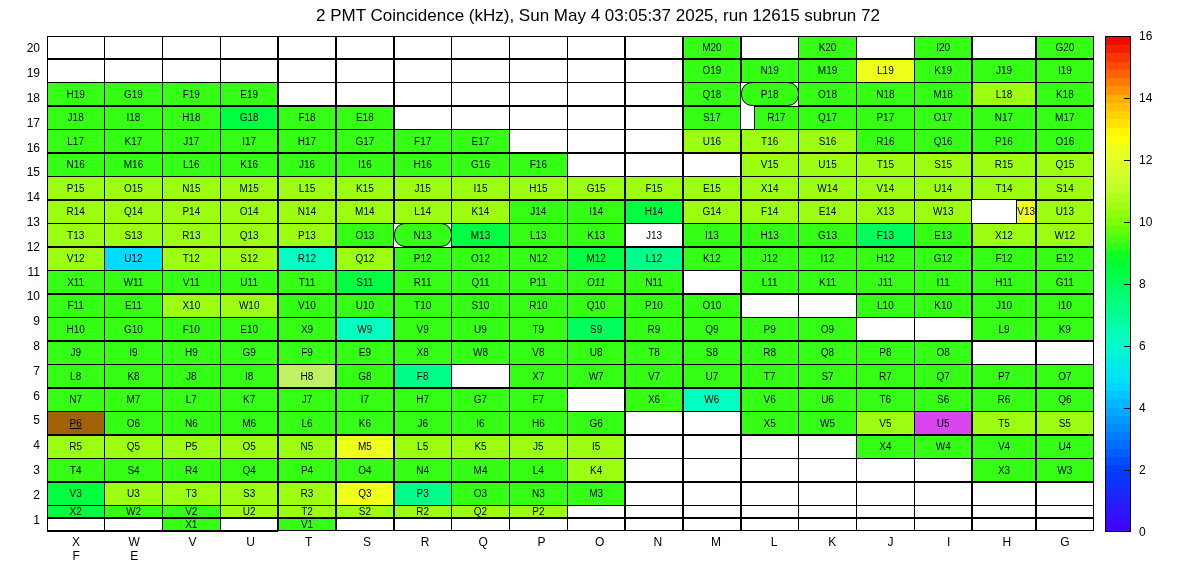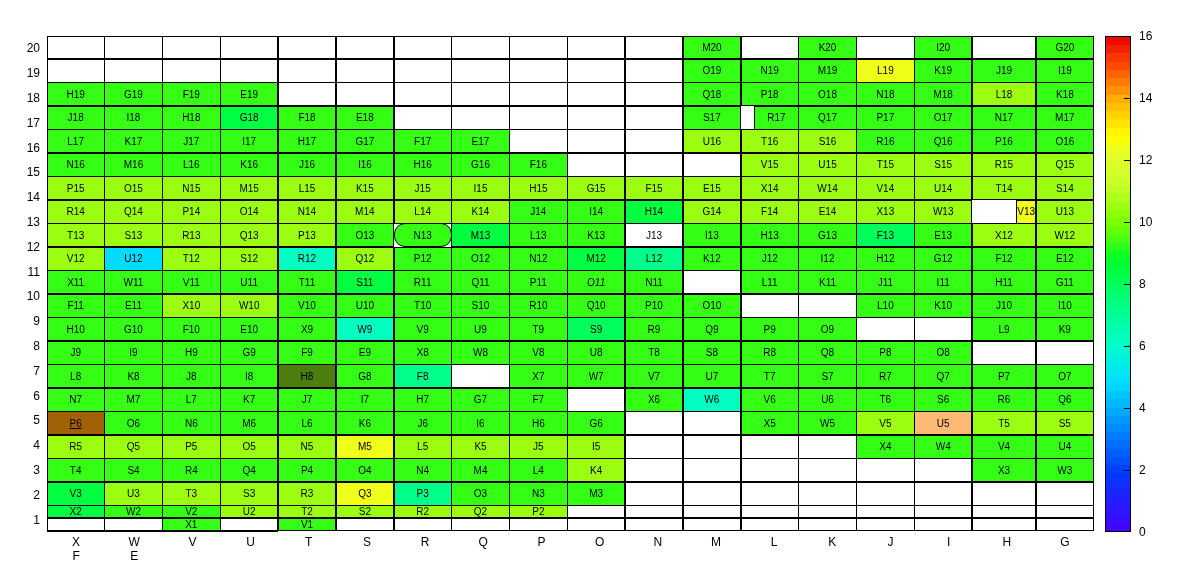--- a/index.html
+++ b/index.html
@@ -66,20 +66,21 @@
   }
   #cbticks .tm{
     position:absolute;left:0;width:7px;height:1px;background:#000;
   }
 </style>
 </head>
 <body>
 
 <div id="root">
 
+  <div class="title">2 PMT Coincidence (kHz), Sun May  4 03:05:37 2025, run 12615 subrun 72</div>
 
   <div class="ylabels">
       <div>20</div>
       <div>19</div>
       <div>18</div>
       <div>17</div>
       <div>16</div>
       <div>15</div>
       <div>14</div>
       <div>13</div>
@@ -140,21 +141,21 @@
         <div class="cell" style="background: rgb(54, 255, 22);">F19</div>
         <div class="cell" style="background: rgb(54, 255, 22);">E19</div>
         <div class="cell empty"></div>
         <div class="cell empty"></div>
         <div class="cell empty"></div>
         <div class="cell empty"></div>
         <div class="cell empty"></div>
         <div class="cell empty"></div>
         <div class="cell empty"></div>
         <div class="cell" style="background: rgb(54, 255, 22);">Q18</div>
-        <div class="cell" style="background: rgb(54, 255, 22);">P18</div>
+        <div class="cell" style="background: rgb(54, 255, 22); border-radius: 11px;">P18</div>
         <div class="cell" style="background: rgb(54, 255, 22);">O18</div>
         <div class="cell" style="background: rgb(54, 255, 22);">N18</div>
         <div class="cell" style="background: rgb(54, 255, 22);">M18</div>
         <div class="cell" style="background: rgb(156, 255, 18);">L18</div>
         <div class="cell" style="background: rgb(54, 255, 22);">K18</div>
         <div class="cell" style="background: rgb(54, 255, 22);">J18</div>
         <div class="cell" style="background: rgb(54, 255, 22);">I18</div>
         <div class="cell" style="background: rgb(54, 255, 22);">H18</div>
         <div class="cell" style="background: rgb(0, 255, 65);">G18</div>
         <div class="cell" style="background: rgb(54, 255, 22);">F18</div>
@@ -348,21 +349,21 @@
         <div class="cell" style="background: rgb(54, 255, 22);">R8</div>
         <div class="cell" style="background: rgb(54, 255, 22);">Q8</div>
         <div class="cell" style="background: rgb(54, 255, 22);">P8</div>
         <div class="cell" style="background: rgb(54, 255, 22);">O8</div>
         <div class="cell empty"></div>
         <div class="cell empty"></div>
         <div class="cell" style="background: rgb(54, 255, 22);">L8</div>
         <div class="cell" style="background: rgb(54, 255, 22);">K8</div>
         <div class="cell" style="background: rgb(54, 255, 22);">J8</div>
         <div class="cell" style="background: rgb(54, 255, 22);">I8</div>
-        <div class="cell" style="background: #4d7c0f;">H8</div>
+        <div class="cell" style="background: #bef264;">H8</div>
         <div class="cell" style="background: rgb(54, 255, 22);">G8</div>
         <div class="cell" style="background: rgb(0, 255, 138);">F8</div>
         <div class="cell empty"></div>
         <div class="cell" style="background: rgb(54, 255, 22);">X7</div>
         <div class="cell" style="background: rgb(54, 255, 22);">W7</div>
         <div class="cell" style="background: rgb(54, 255, 22);">V7</div>
         <div class="cell" style="background: rgb(54, 255, 22);">U7</div>
         <div class="cell" style="background: rgb(54, 255, 22);">T7</div>
         <div class="cell" style="background: rgb(54, 255, 22);">S7</div>
         <div class="cell" style="background: rgb(54, 255, 22);">R7</div>
@@ -395,21 +396,21 @@
         <div class="cell" style="background: rgb(54, 255, 22);">K6</div>
         <div class="cell" style="background: rgb(54, 255, 22);">J6</div>
         <div class="cell" style="background: rgb(54, 255, 22);">I6</div>
         <div class="cell" style="background: rgb(54, 255, 22);">H6</div>
         <div class="cell" style="background: rgb(54, 255, 22);">G6</div>
         <div class="cell empty"></div>
         <div class="cell empty"></div>
         <div class="cell" style="background: rgb(54, 255, 22);">X5</div>
         <div class="cell" style="background: rgb(54, 255, 22);">W5</div>
         <div class="cell" style="background: rgb(156, 255, 18);">V5</div>
-        <div class="cell" style="background: #fdba74;">U5</div>
+        <div class="cell" style="background: #d946ef;">U5</div>
         <div class="cell" style="background: rgb(156, 255, 18);">T5</div>
         <div class="cell" style="background: rgb(156, 255, 18);">S5</div>
         <div class="cell" style="background: rgb(156, 255, 18);">R5</div>
         <div class="cell" style="background: rgb(156, 255, 18);">Q5</div>
         <div class="cell" style="background: rgb(156, 255, 18);">P5</div>
         <div class="cell" style="background: rgb(156, 255, 18);">O5</div>
         <div class="cell" style="background: rgb(156, 255, 18);">N5</div>
         <div class="cell" style="background: rgb(239, 255, 25);">M5</div>
         <div class="cell" style="background: rgb(156, 255, 18);">L5</div>
         <div class="cell" style="background: rgb(156, 255, 18);">K5</div>

